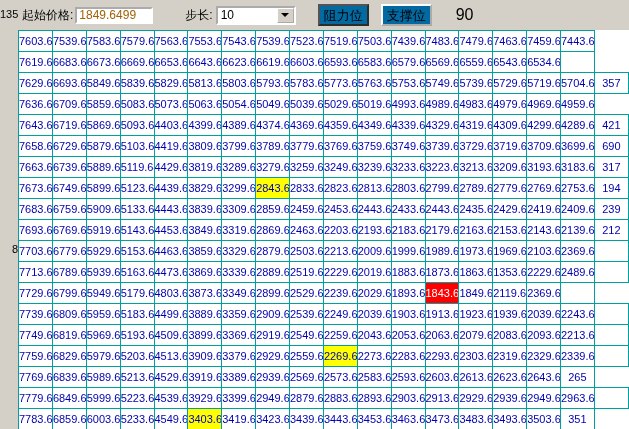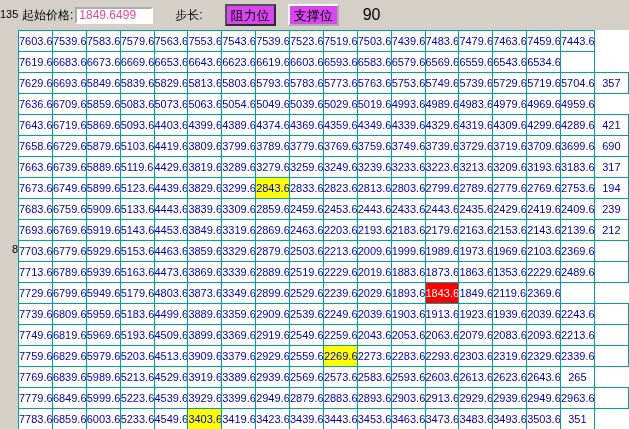--- a/index.html
+++ b/index.html
@@ -21,21 +21,21 @@
   .tb-label{
     font-size:12px;color:#000;white-space:nowrap;
   }
   .tb-input{
     border:2px inset #fff;
     background:#fff;
     height:17px;
     line-height:17px;
     font-size:12px;
     font-family:"Liberation Sans", sans-serif;
-    color:#ec4899;
+    color:#a16207;
     padding:0 2px;
     box-sizing:border-box;
   }
   .combo{
     display:flex;align-items:stretch;
     border:2px inset #fff;background:#fff;height:19px;box-sizing:border-box;
   }
   .combo .val{
     flex:1;line-height:15px;font-size:12px;padding:0 3px;color:#000;
   }
@@ -43,21 +43,21 @@
     width:15px;background:#d4d0c8;border:1px outset #fff;
     display:flex;align-items:center;justify-content:center;
   }
   .combo .arrow i{
     display:block;width:0;height:0;
     border-left:4px solid transparent;border-right:4px solid transparent;
     border-top:4px solid #000;
   }
   .tb-btn{
     border:2px outset #fff;
-    background:#d946ef;
+    background:#0369a1;
     font-size:13px;
     color:#000;
     padding:1px 4px;
     height:22px;
     line-height:18px;
     box-sizing:border-box;
     white-space:nowrap;
   }
   .tb-btn.primary{border-color:#000 #808080 #808080 #000;}
 
@@ -105,21 +105,27 @@
   .bg-red{background:#ff0000 !important;color:#ffffff !important;}
 </style>
 </head>
 <body>
 
 <div id="app">
 
   <div class="toolbar">
     <span class="tb-label" style="margin-left:22px;">起始价格:</span>
     <input class="tb-input" style="width: 78px; margin-left: 2px;" value="1849.6499">
-    <span class="tb-label" style="margin-left:22px;">步长:</span>
+    <span class="tb-label" style="margin-left:32px;">步长:</span>
+    <div class="combo" style="width:80px;margin-left:3px;">
+      <span class="val">10</span>
+      <span class="arrow">
+          <i></i>
+        </span>
+    </div>
     <button class="tb-btn primary" style="margin-left:22px;">阻力位</button>
     <button class="tb-btn" style="margin-left:12px;">支撑位</button>
     <span class="axis-top" style="position:static;margin-left:24px;">90</span>
   </div>
 
   <div class="gutter">
     <span style="top:8px;left:0;">135</span>
     <span style="top:243px;left:12px;">80</span>
   </div>
 

